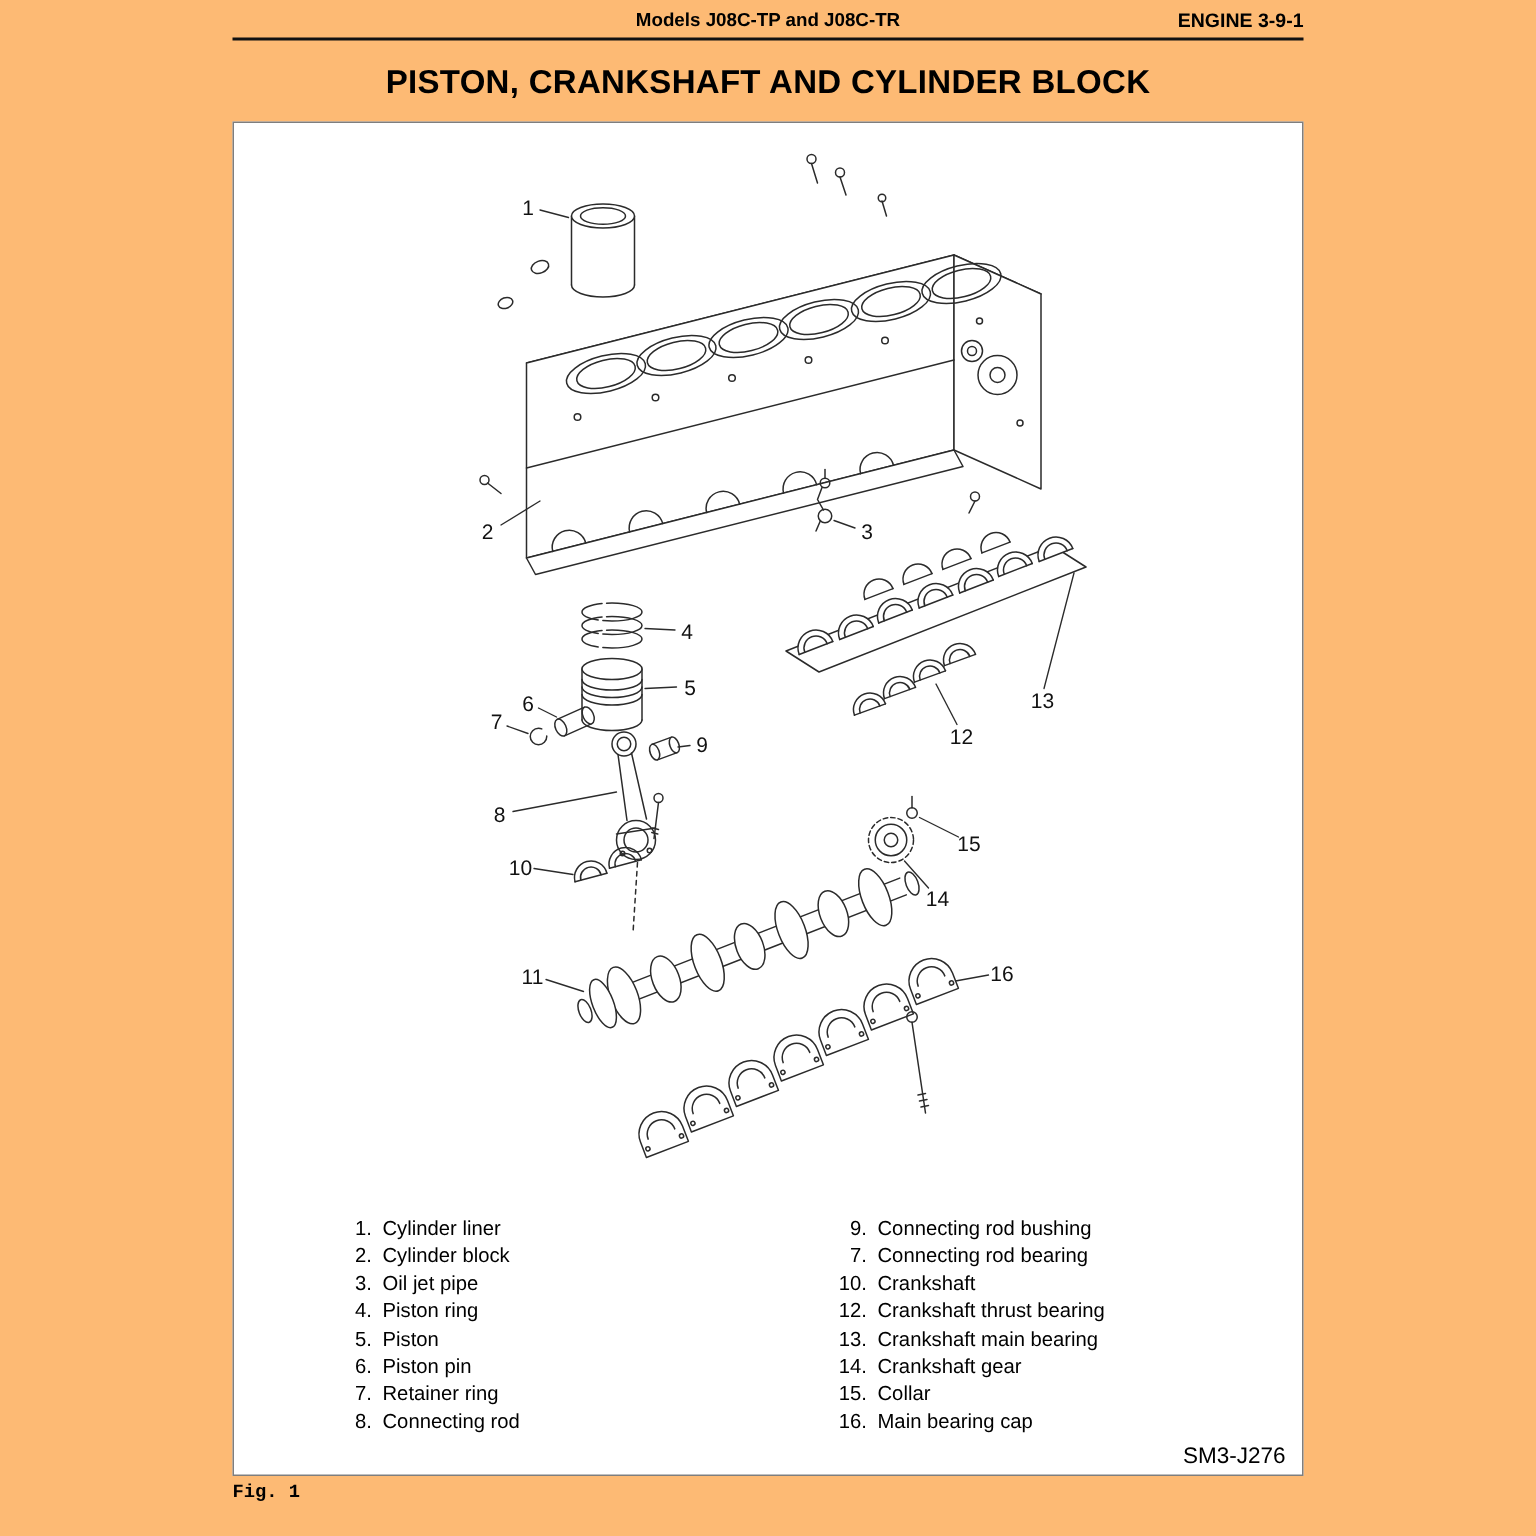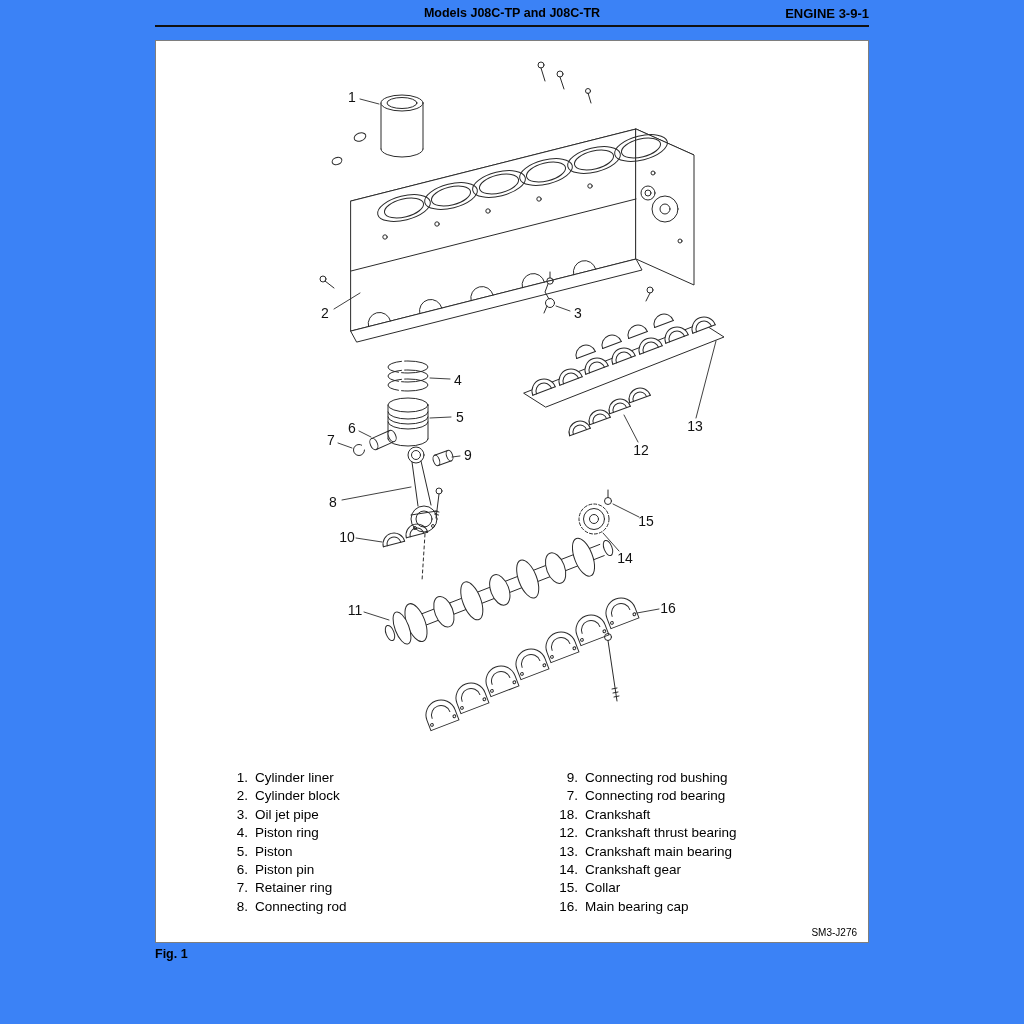--- a/index.html
+++ b/index.html
@@ -1,50 +1,51 @@
 <!DOCTYPE html>
 <html><head>
 <meta charset="utf-8">
 <style>
   html,body { margin:0; padding:0; background:#ffffff; }
   body { font-family:"Liberation Sans", sans-serif; color:#000; }
-  .page { position:relative; width:1024px; height:1024px; background:#3b82f6; overflow:hidden; }
+  .page { position:relative; width:1024px; height:1024px; background:#fdba74; overflow:hidden; }
   .content { position:absolute; left:155px; top:0; width:714px; }
 
   .header { position:relative; padding-top:6px; height:19px; border-bottom:2px solid #111; }
   .header-models { text-align:center; font-weight:bold; font-size:12.5px; }
   .header-section { position:absolute; right:0; top:6px; font-weight:bold; font-size:13px; }
 
   .title { margin-top:15px; text-align:center; font-weight:bold; font-size:22px; letter-spacing:0.2px; }
 
   .figure-box { margin-top:13px; width:712px; height:901px; border:1px solid #7e7e7e; position:relative; background:#fff; box-sizing:content-box; }
   .figure-box svg { position:absolute; left:0; top:0; }
   svg text { font-family:"Liberation Sans", sans-serif; font-size:14px; fill:#111; stroke:none; }
 
   .legend { position:absolute; left:0; top:728px; width:100%; display:flex; font-size:13.5px; line-height:18.4px; }
   .legend-col-left { margin-left:62px; width:292px; }
   .legend-col-right { margin-left:38px; }
   .legend-row { display:flex; }
   .legend-num { flex:0 0 30px; width:30px; text-align:right; }
   .legend-txt { margin-left:7px; white-space:nowrap; }
 
-  .figure-code { position:absolute; right:11px; bottom:4px; font-size:10px; }
-  .fig-caption { margin-top:4px; font-weight:bold; font-size:12.5px; }
+  .figure-code { position:absolute; right:11px; bottom:4px; font-size:15px; }
+  .fig-caption { margin-top:4px; font-weight:bold; font-size:12.5px;font-family:Liberation Mono, monospace; }
 </style>
 </head>
 <body>
 
 <div class="page">
   <div class="content">
 
     <div class="header">
       <div class="header-models">Models J08C-TP and J08C-TR</div>
       <div class="header-section">ENGINE 3-9-1</div>
     </div>
 
+    <div class="title">PISTON, CRANKSHAFT AND CYLINDER BLOCK</div>
 
     <div class="figure-box">
 
       <svg width="712" height="726" viewBox="0 0 712 726">
         <g stroke="#2b2b2b" stroke-width="1" fill="none" stroke-linecap="round" stroke-linejoin="round">
 
           <g>
             <polygon points="195,160 480,88 538,114 253,186" fill="#fff"></polygon>
             <polygon points="195,160 480,88 480,218 195,290" fill="#fff"></polygon>
             <polygon points="480,88 538,114 538,244 480,218" fill="#fff"></polygon>
@@ -411,21 +412,21 @@
         <div class="legend-col-right">
           <div class="legend-row">
               <span class="legend-num">9.</span>
               <span class="legend-txt">Connecting rod bushing</span>
             </div>
           <div class="legend-row">
               <span class="legend-num">7.</span>
               <span class="legend-txt">Connecting rod bearing</span>
             </div>
           <div class="legend-row">
-              <span class="legend-num">18.</span>
+              <span class="legend-num">10.</span>
               <span class="legend-txt">Crankshaft</span>
             </div>
           <div class="legend-row">
               <span class="legend-num">12.</span>
               <span class="legend-txt">Crankshaft thrust bearing</span>
             </div>
           <div class="legend-row">
               <span class="legend-num">13.</span>
               <span class="legend-txt">Crankshaft main bearing</span>
             </div>

